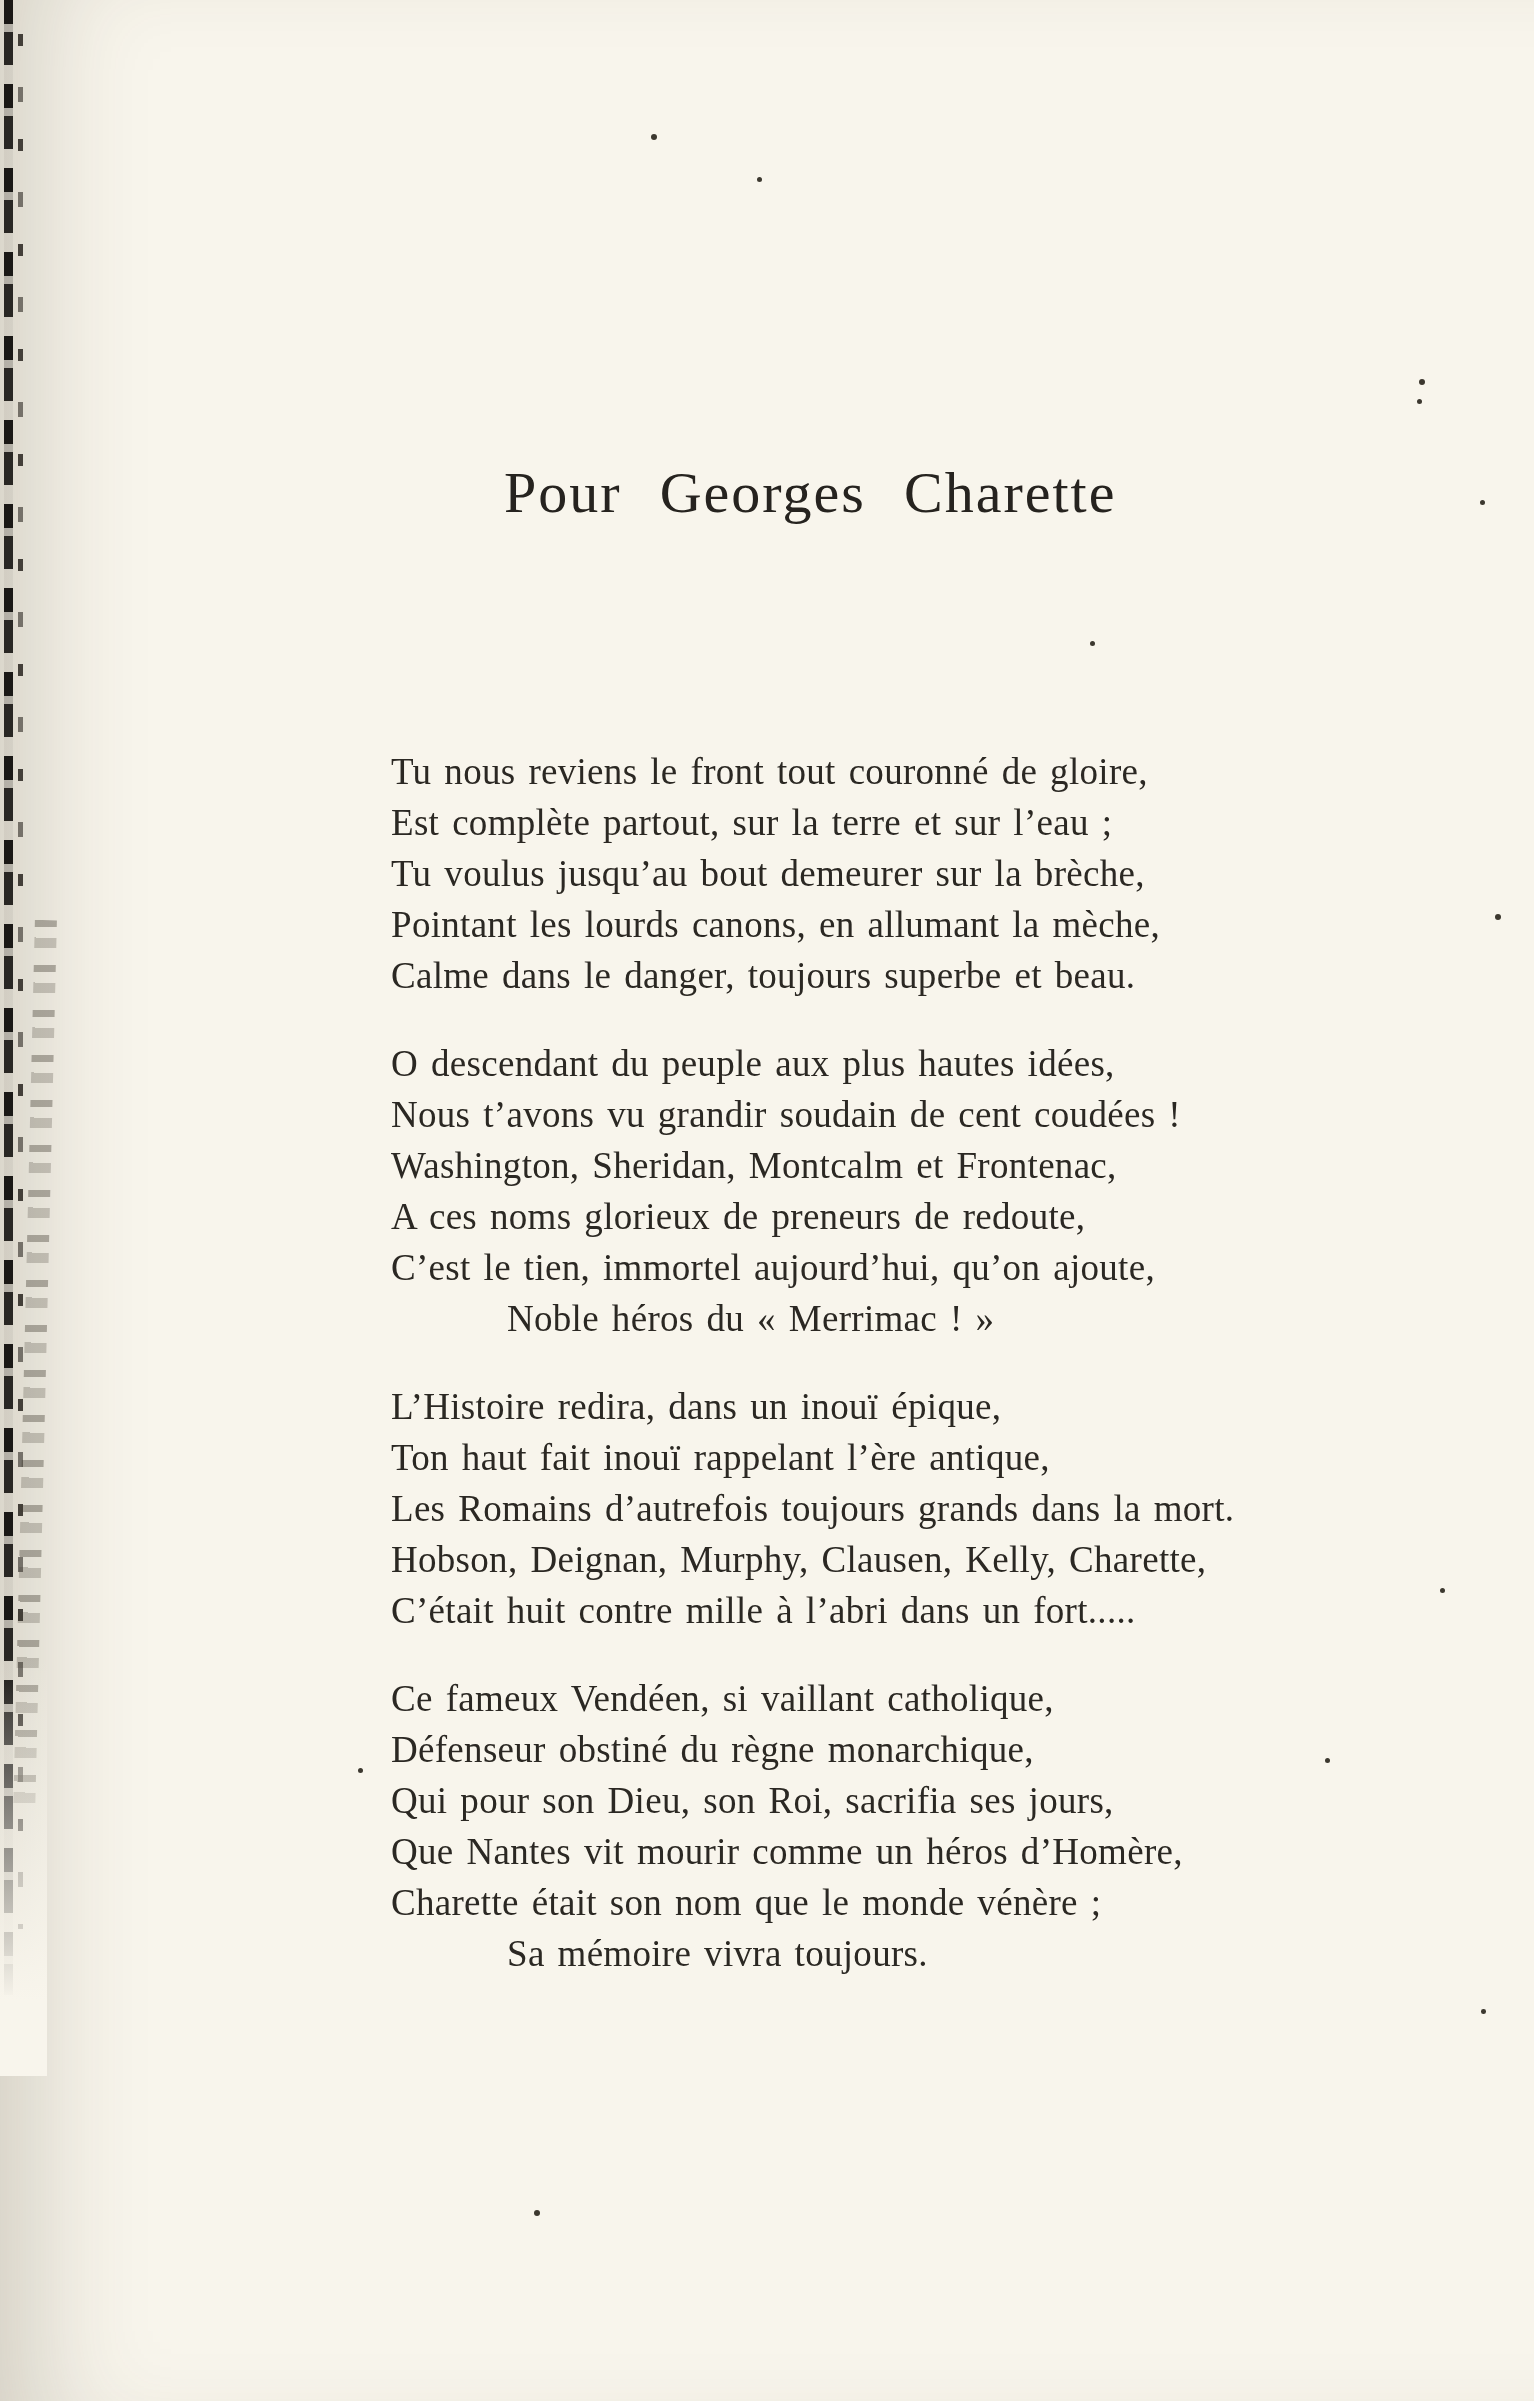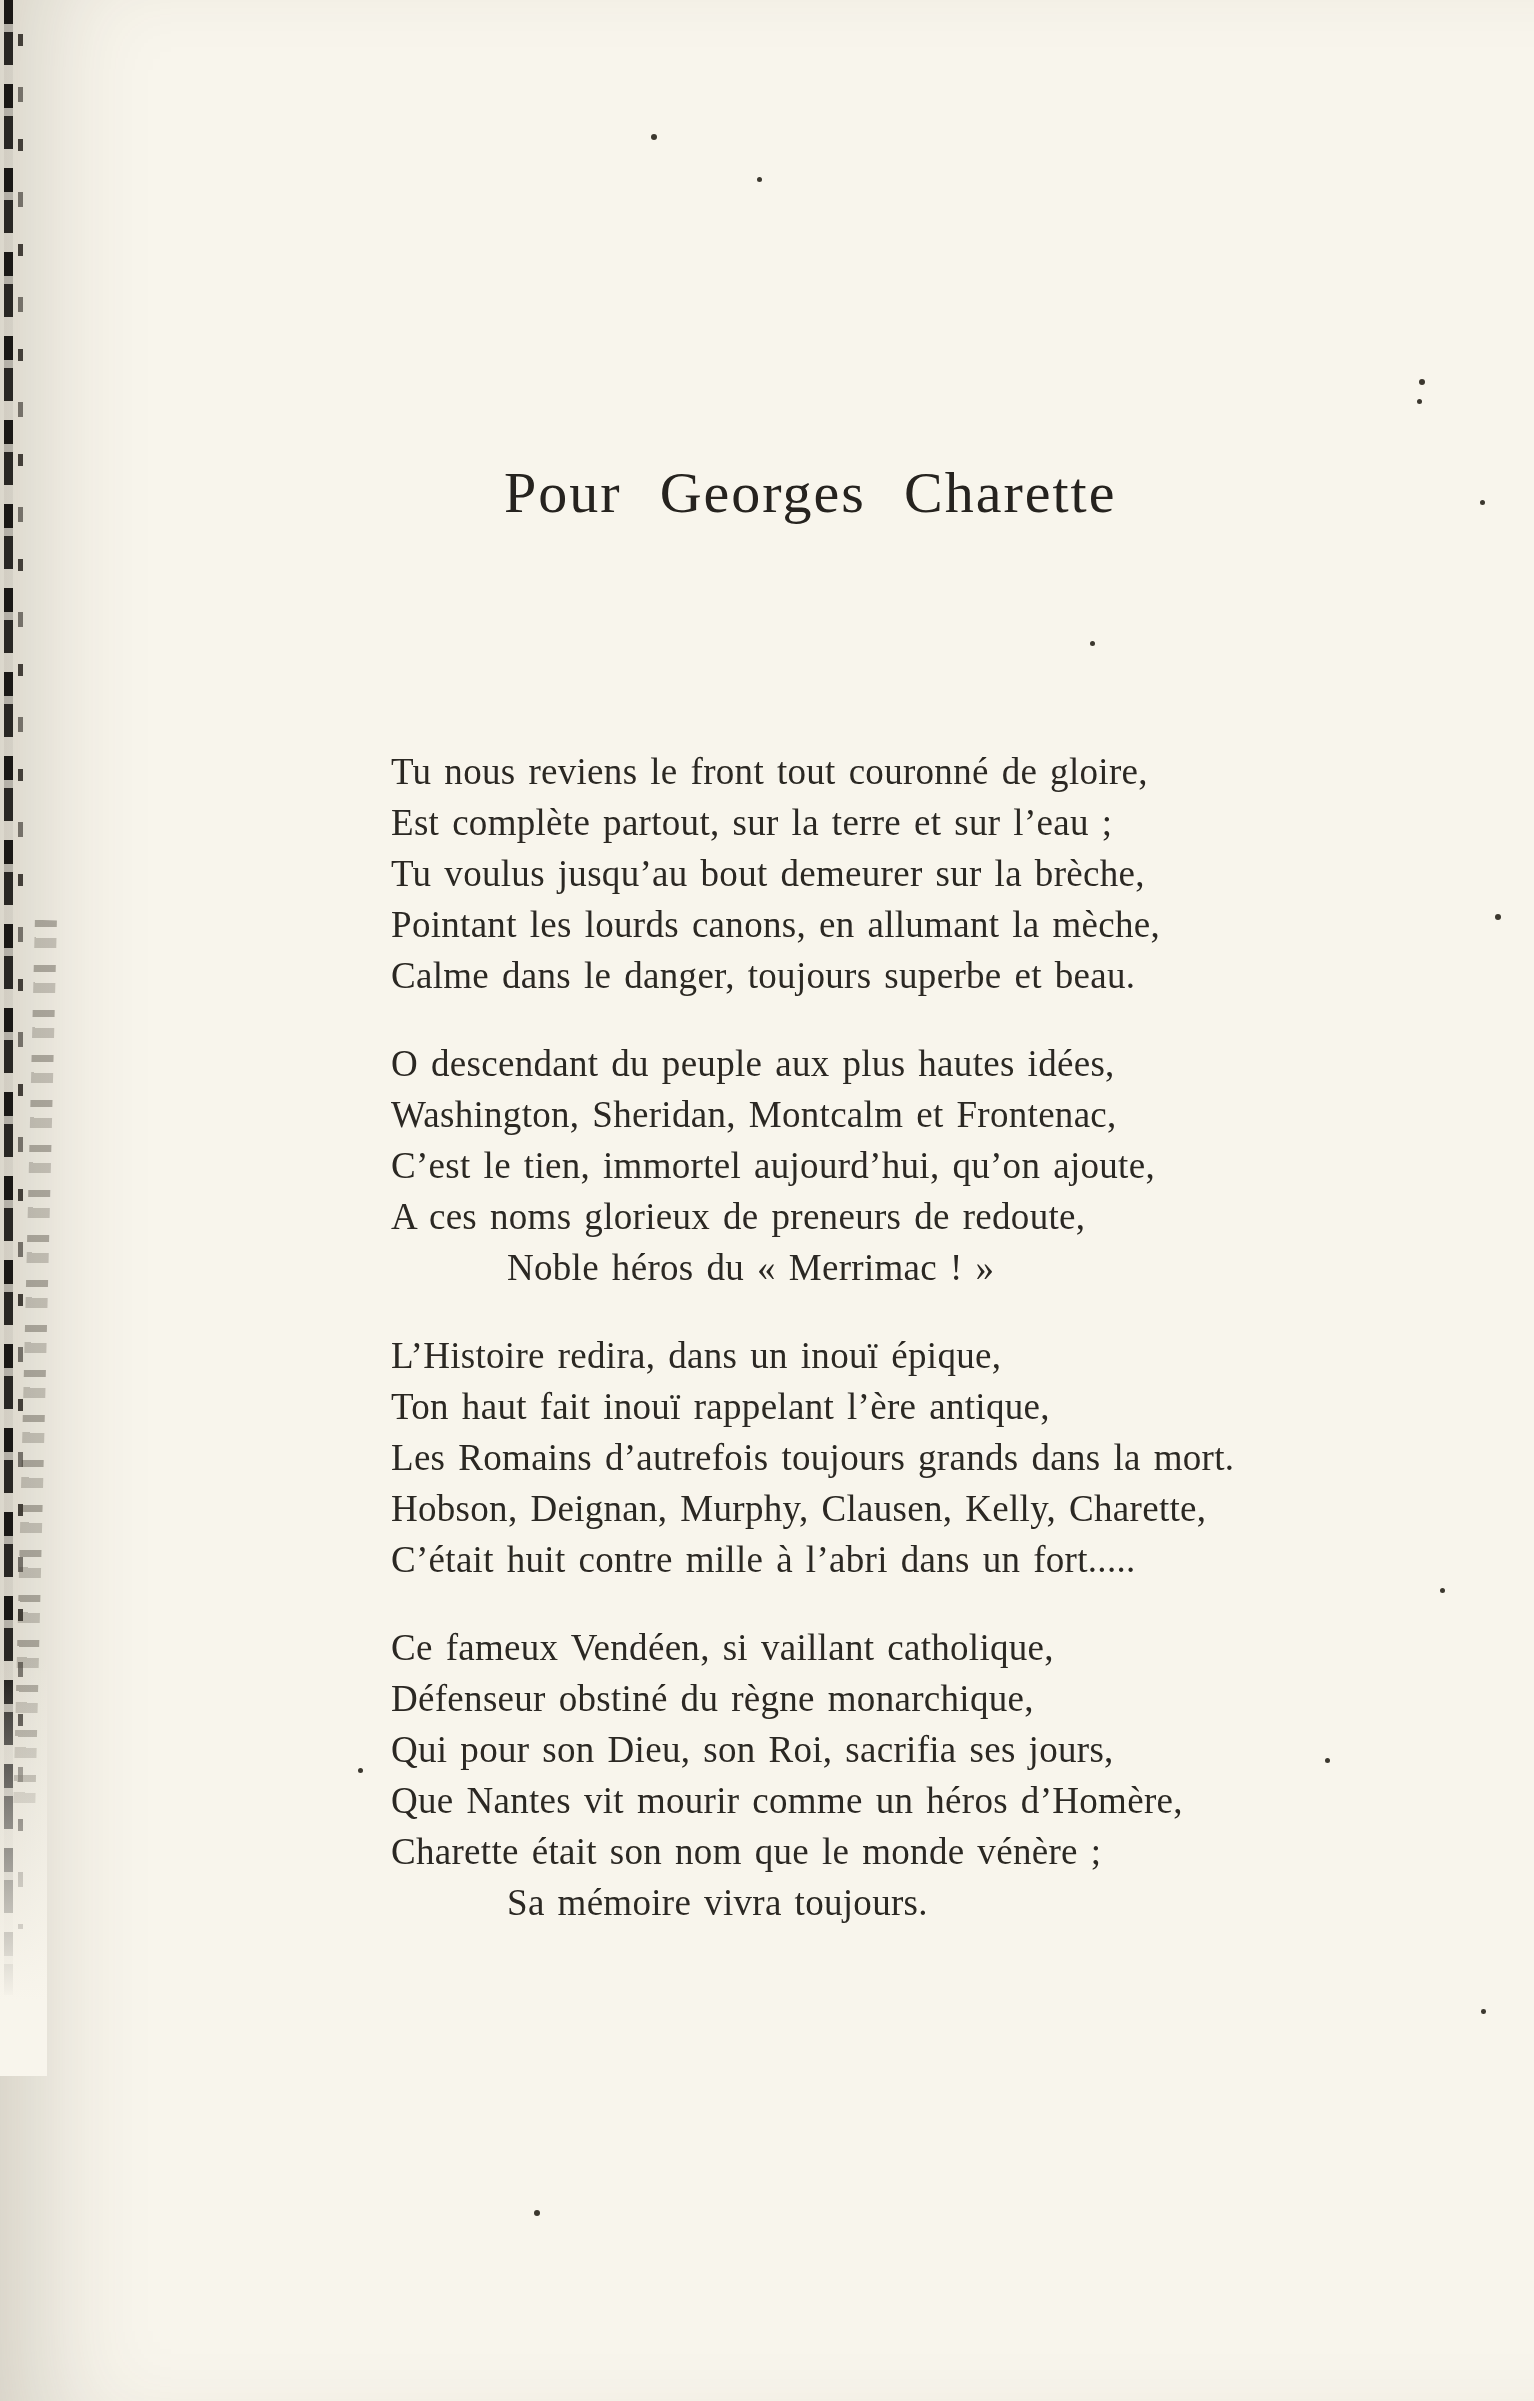--- a/index.html
+++ b/index.html
@@ -149,23 +149,24 @@
   <div class="poem">
       <div class="stanza">
         <div class="line">Tu nous reviens le front tout couronné de gloire,</div>
         <div class="line">Est complète partout, sur la terre et sur l’eau ;</div>
         <div class="line">Tu voulus jusqu’au bout demeurer sur la brèche,</div>
         <div class="line">Pointant les lourds canons, en allumant la mèche,</div>
         <div class="line">Calme dans le danger, toujours superbe et beau.</div>
       </div>
       <div class="stanza">
         <div class="line">O descendant du peuple aux plus hautes idées,</div>
+        <div class="line">Nous t’avons vu grandir soudain de cent coudées !</div>
         <div class="line">Washington, Sheridan, Montcalm et Frontenac,</div>
+        <div class="line">A ces noms glorieux de preneurs de redoute,</div>
         <div class="line">C’est le tien, immortel aujourd’hui, qu’on ajoute,</div>
-        <div class="line">A ces noms glorieux de preneurs de redoute,</div>
         <div class="line indent">Noble héros du « Merrimac ! »</div>
       </div>
       <div class="stanza">
         <div class="line">L’Histoire redira, dans un inouï épique,</div>
         <div class="line">Ton haut fait inouï rappelant l’ère antique,</div>
         <div class="line">Les Romains d’autrefois toujours grands dans la mort.</div>
         <div class="line">Hobson, Deignan, Murphy, Clausen, Kelly, Charette,</div>
         <div class="line">C’était huit contre mille à l’abri dans un fort.....</div>
       </div>
       <div class="stanza">

